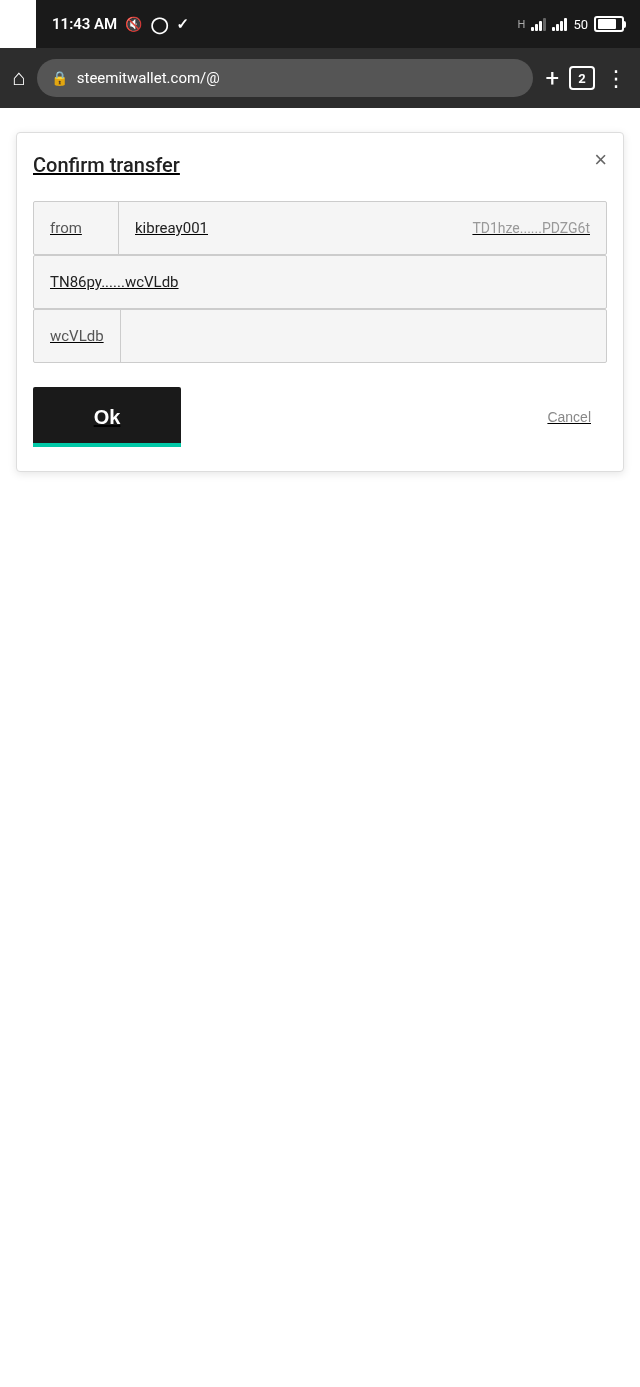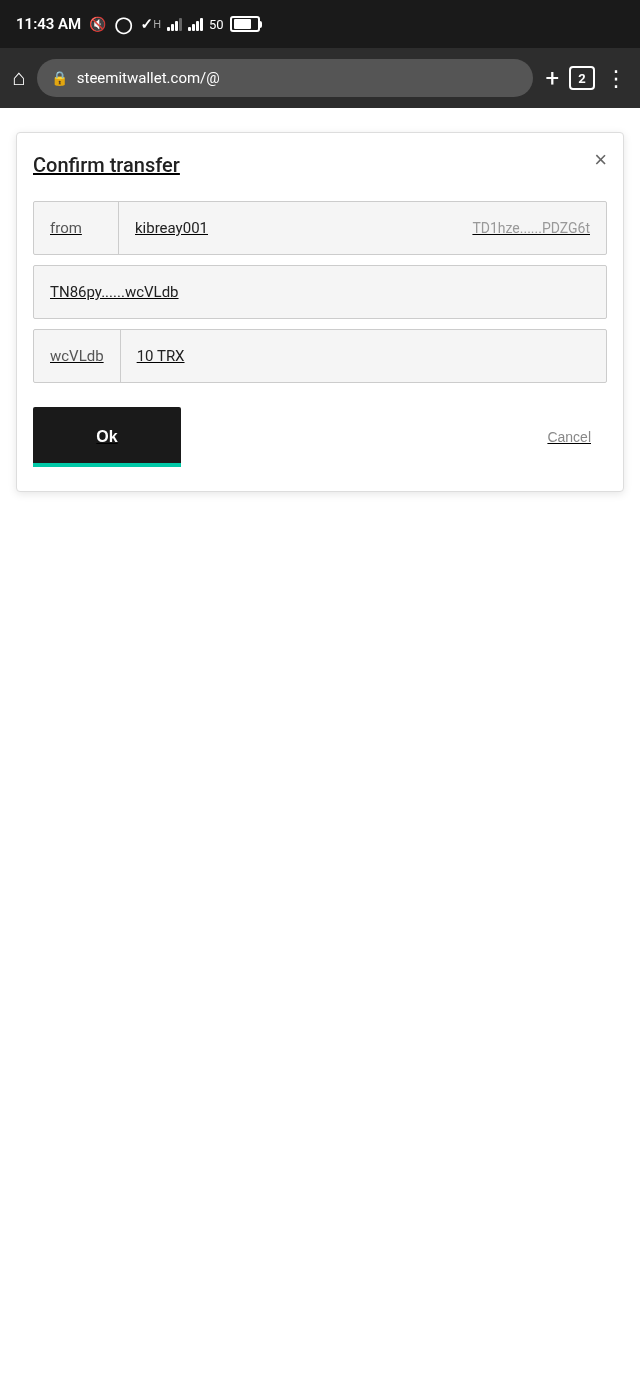--- a/index.html
+++ b/index.html
@@ -11,23 +11,24 @@
       background: #fff;
       overflow-x: hidden;
     }
 
     
     .status-bar {
       background: #1a1a1a;
       height: 48px;
       display: flex;
       align-items: center;
-      justify-content: flex-start;
+      justify-content: space-between;
       padding: 0 16px;
       color: #fff;
+      margin-left: 36px;
     }
     .status-left {
       font-size: 15px;
       font-weight: 600;
       display: flex;
       align-items: center;
       gap: 8px;
     }
     .status-right {
       display: flex;
@@ -146,21 +147,20 @@
       border: none;
       line-height: 1;
     }
 
     
     .form-row {
       display: flex;
       align-items: flex-end;
       border: 1px solid #ccc;
       border-radius: 2px;
-      margin-bottom: 10px;
       background: #f5f5f5;
       min-height: 52px;
     }
     .field-label {
       color: #555;
       font-size: 15px;
       padding: 0 16px;
       min-width: 85px;
       border-right: 1px solid #ccc;
       display: flex;
@@ -186,21 +186,21 @@
     
     .button-row {
       display: flex;
       align-items: center;
       justify-content: space-between;
       margin-top: 24px;
     }
     .ok-btn {
       background: #1a1a1a;
       color: #fff;
-      font-size: 16px;
+      font-size: 20px;
       font-weight: 600;
       width: 148px;
       height: 60px;
       border: none;
       border-radius: 2px;
       cursor: pointer;
       position: relative;
     }
     .ok-btn::after {
       content: '';
@@ -301,23 +301,20 @@
     </div>
 
     <div class="form-row">
       <div class="field-value">
         <span>TN86py......wcVLdb</span>
       </div>
     </div>
 
     <div class="form-row">
       <div class="field-label">wcVLdb</div>
-      <div class="field-value">
-        <span>10  TRX</span>
-      </div>
     </div>
 
 
     <div class="button-row">
       <button class="ok-btn">Ok</button>
       <button class="cancel-btn">Cancel</button>
     </div>
   </div>
 
 </div>

